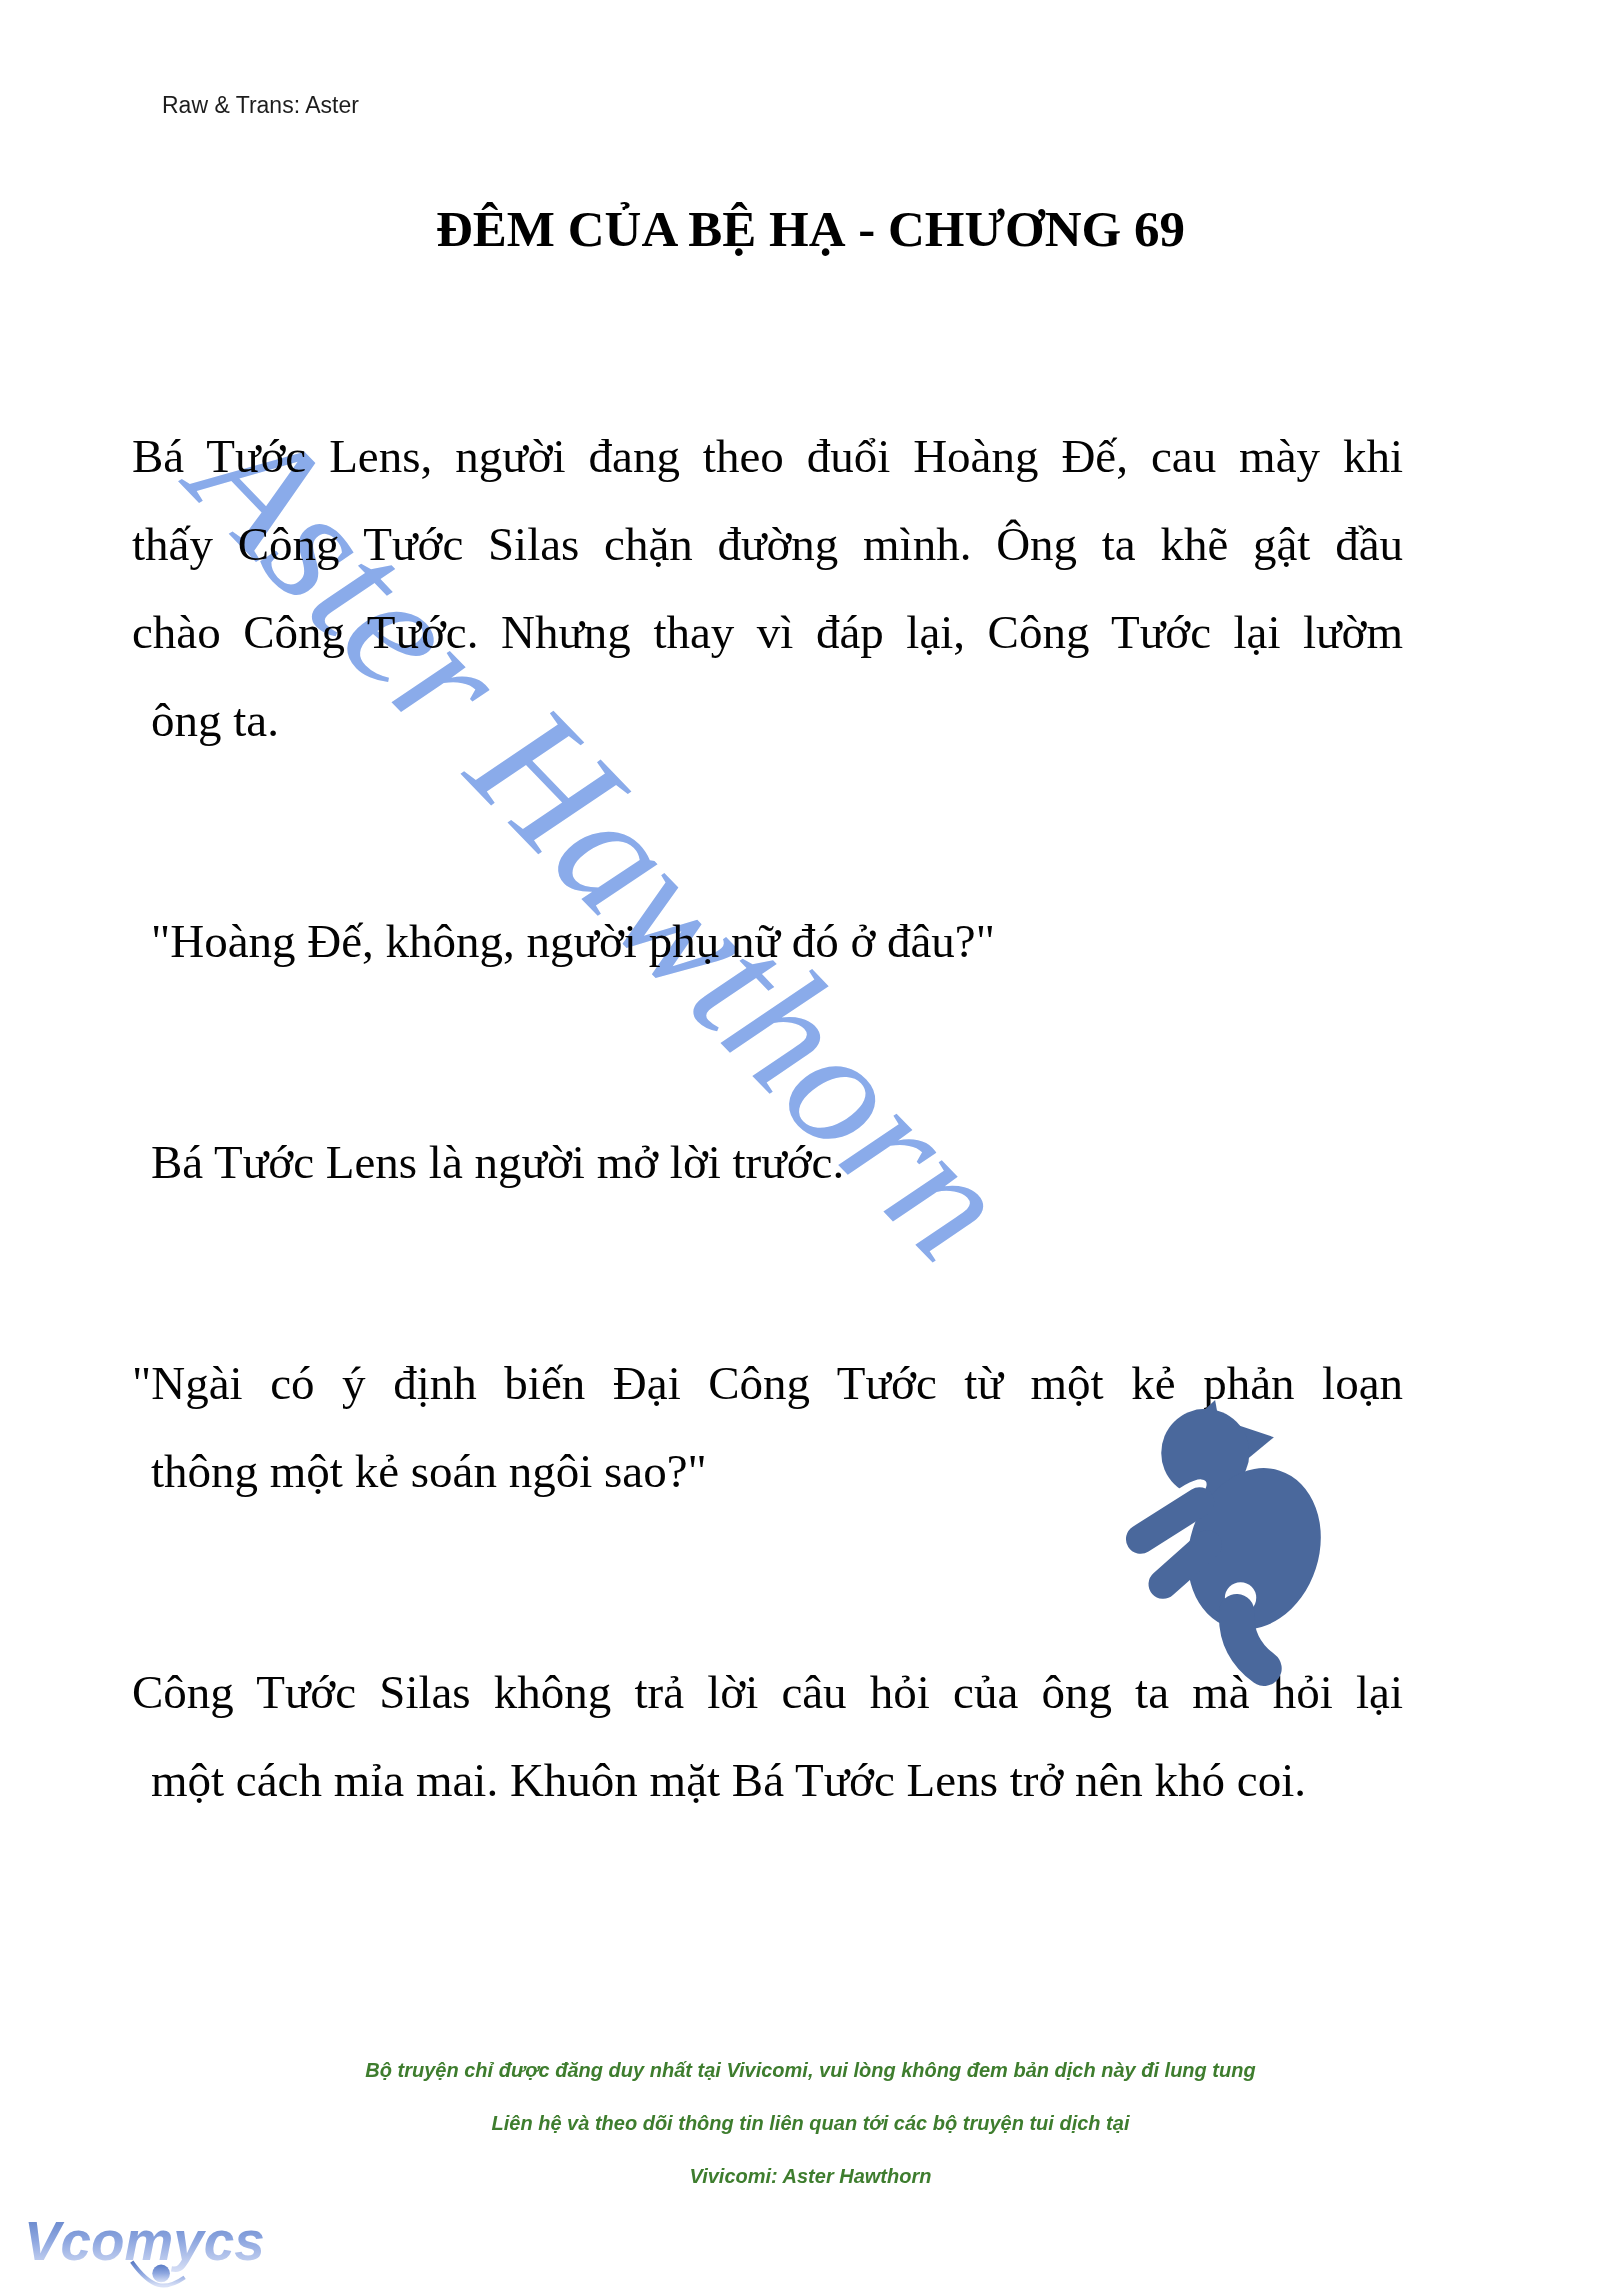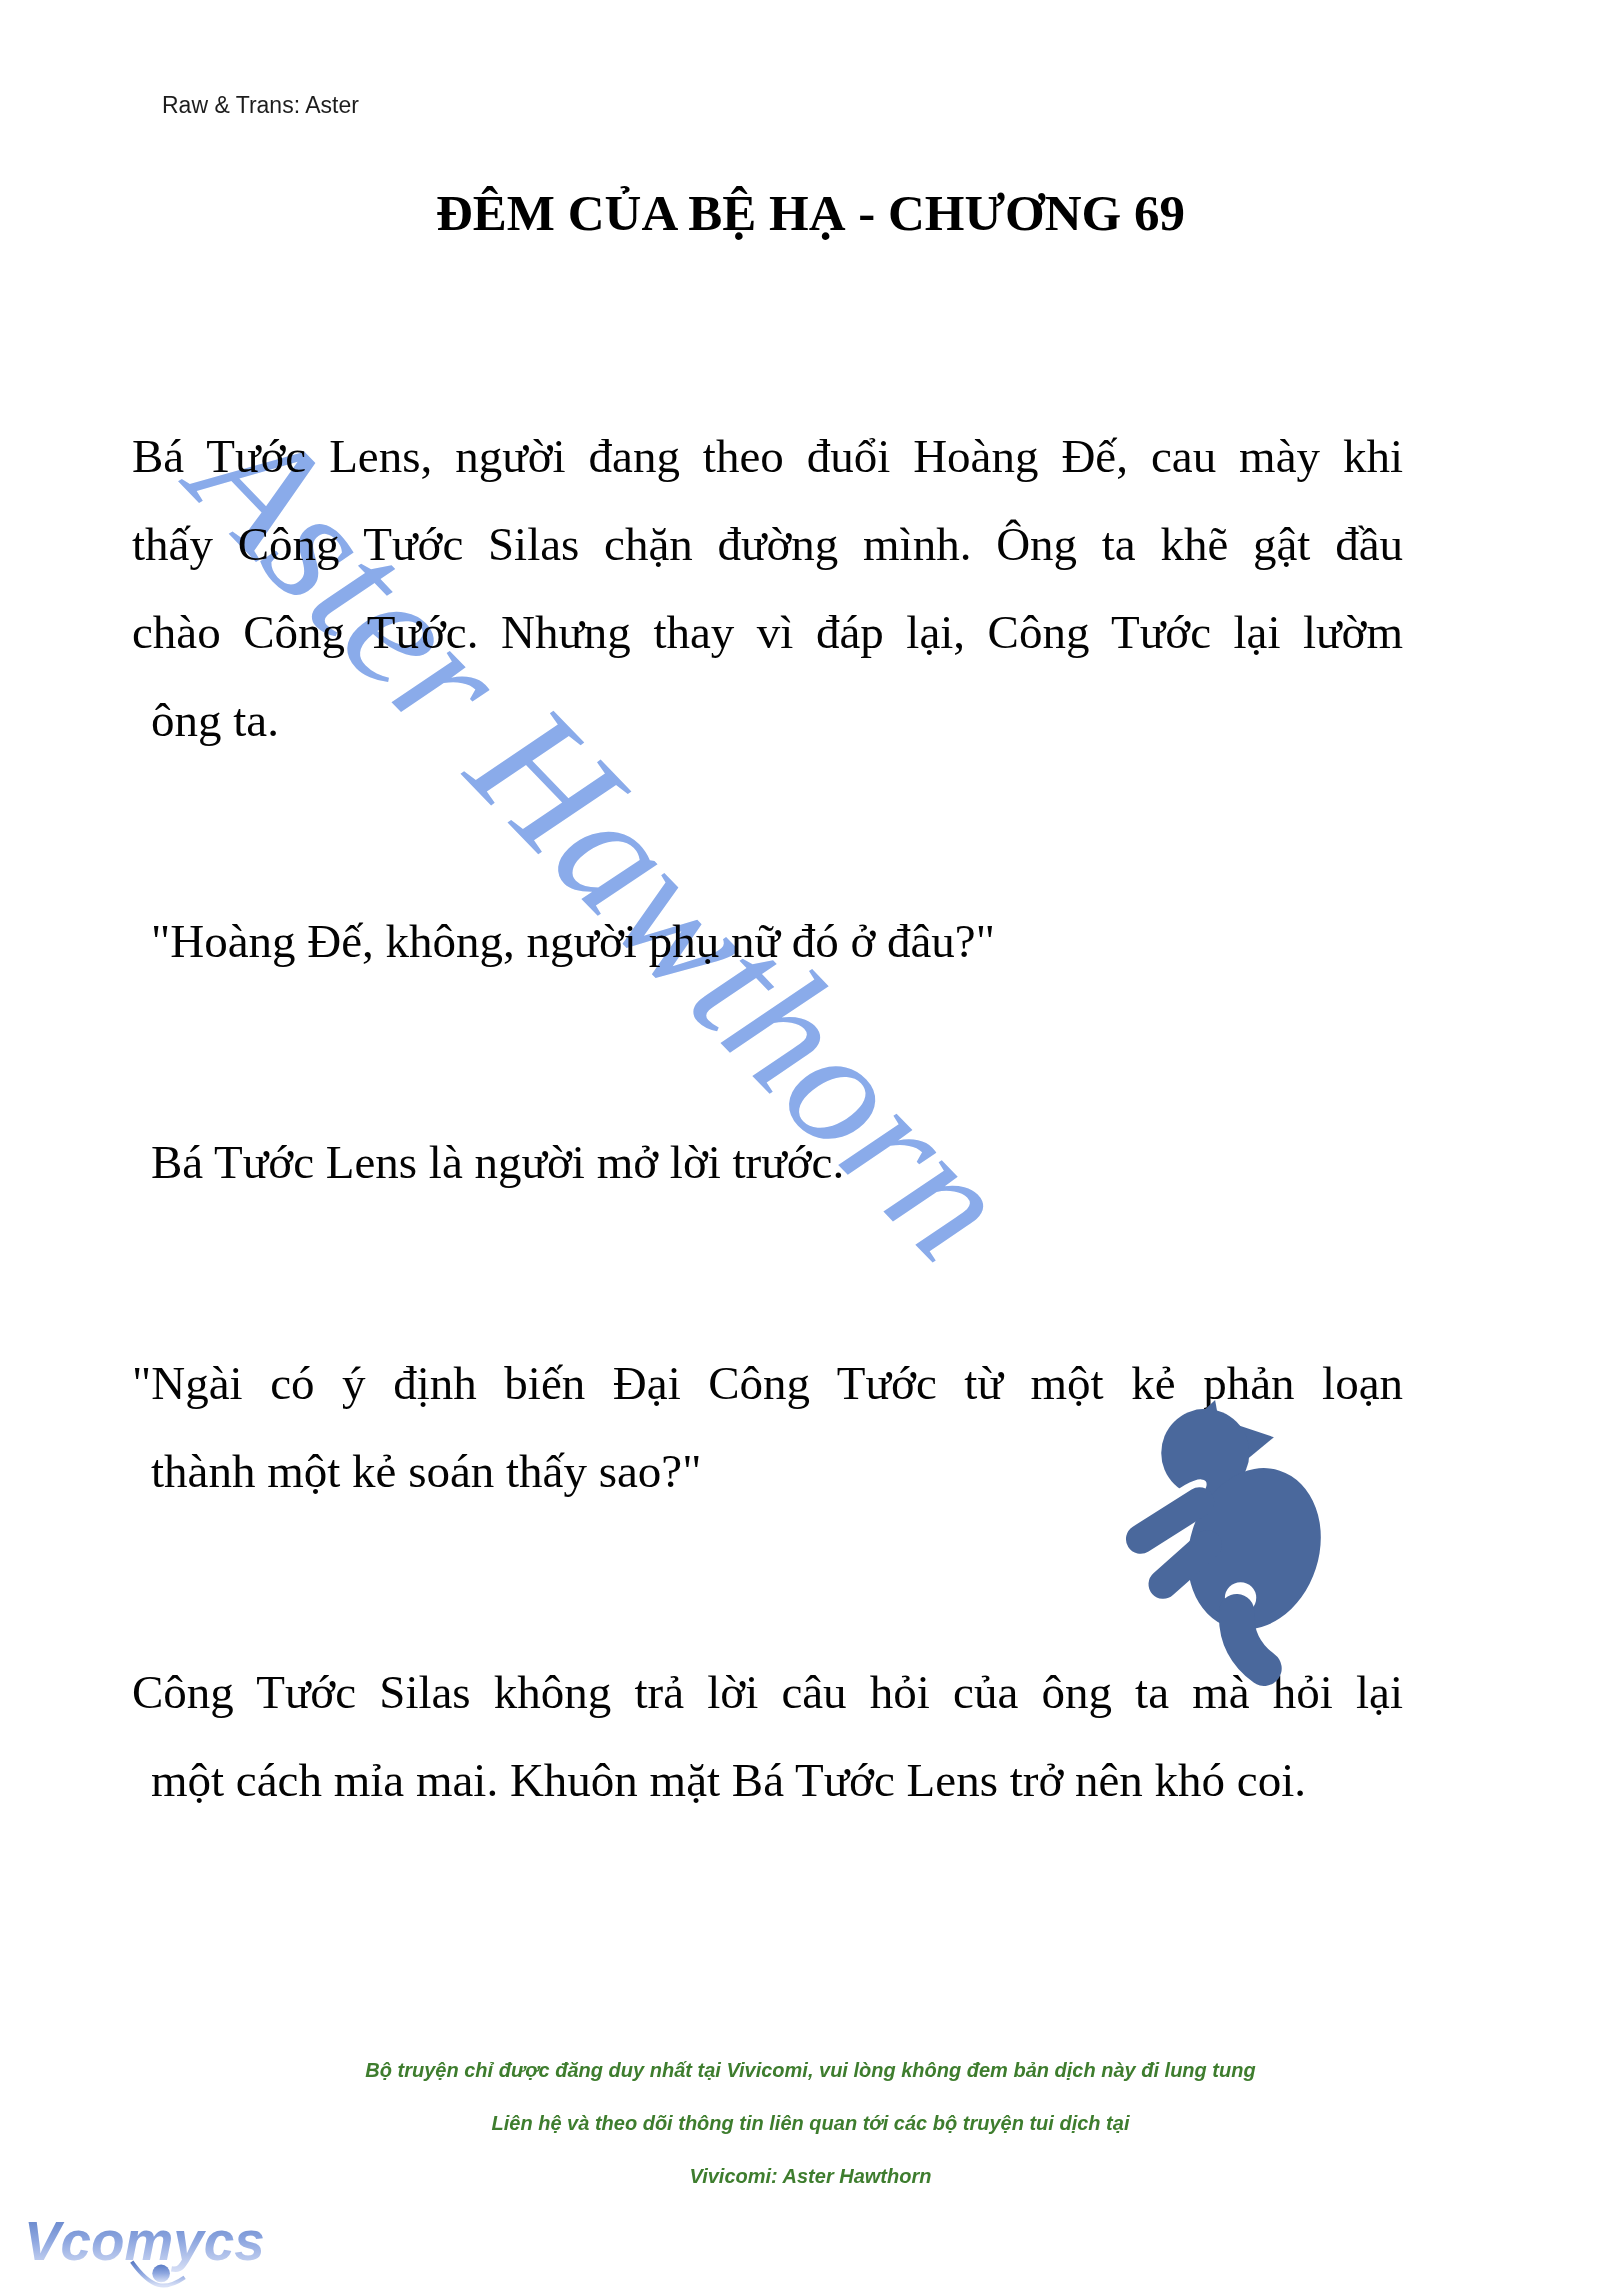--- a/index.html
+++ b/index.html
@@ -37,21 +37,21 @@
     font-size: 23px;
     color: #1d1d1d;
   }
 
   .title {
     position: absolute;
     left: 0;
     right: 0;
     top: 184px;
     z-index: 1;
-    margin: 0;
+    margin: 16px;
     text-align: center;
     font-family: "Liberation Serif", serif;
     font-weight: bold;
     font-size: 51px;
     color: #000000;
   }
 
   .content {
     position: absolute;
     left: 132px;
@@ -116,21 +116,21 @@
       <span class="line l">ông ta.</span>
     </p>
     <p>
       <span class="line l">"Hoàng Đế, không, người phụ nữ đó ở đâu?"</span>
     </p>
     <p>
       <span class="line l">Bá Tước Lens là người mở lời trước.</span>
     </p>
     <p>
       <span class="line j">"Ngài có ý định biến Đại Công Tước từ một kẻ phản loạn</span>
-      <span class="line l">thành một kẻ soán thấy sao?"</span>
+      <span class="line l">thông một kẻ soán ngôi sao?"</span>
     </p>
     <p>
       <span class="line j">Công Tước Silas không trả lời câu hỏi của ông ta mà hỏi lại</span>
       <span class="line l">một cách mỉa mai. Khuôn mặt Bá Tước Lens trở nên khó coi.</span>
     </p>
   </div>
 
   <svg class="cat" width="206" height="286" viewBox="0 0 210 292" aria-hidden="true">
     <g fill="#4a689c">
       <path d="M85 14 L100 0 L106 34 Z"></path>

